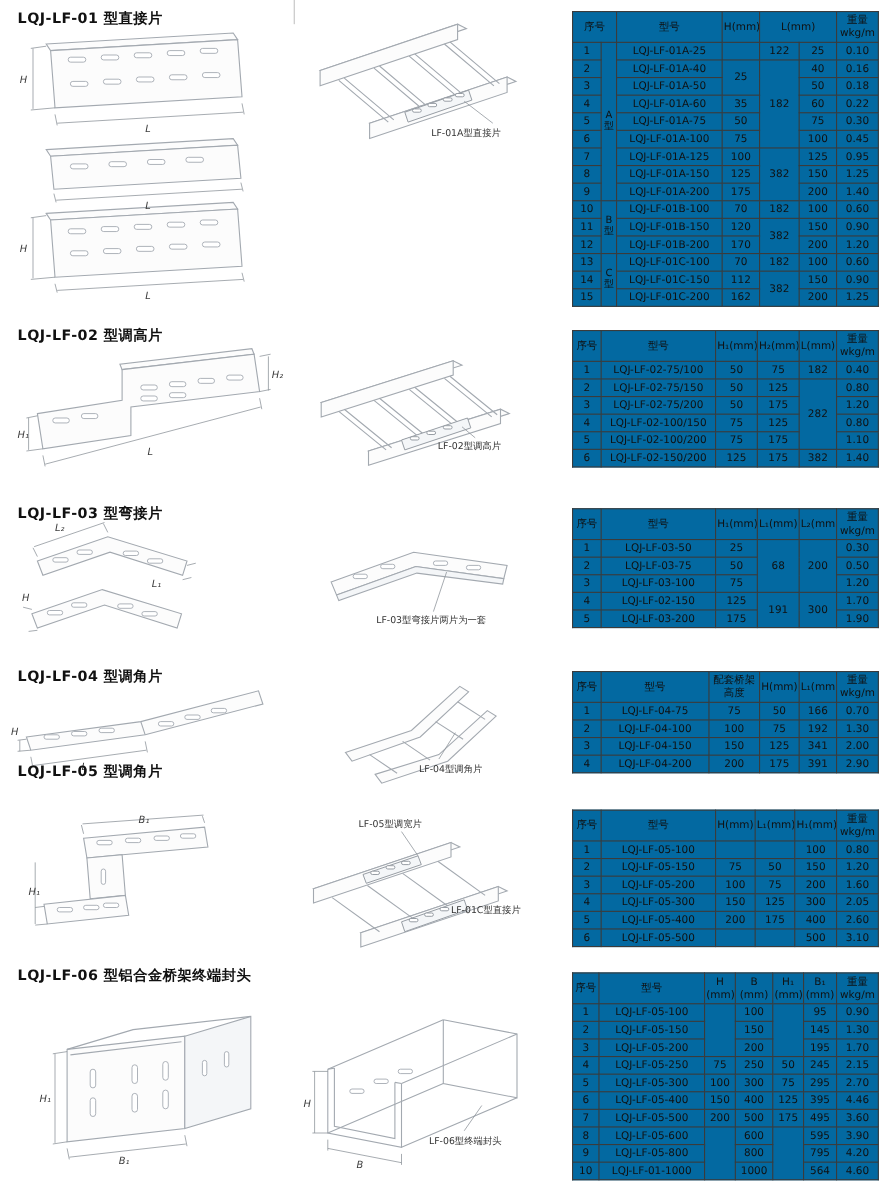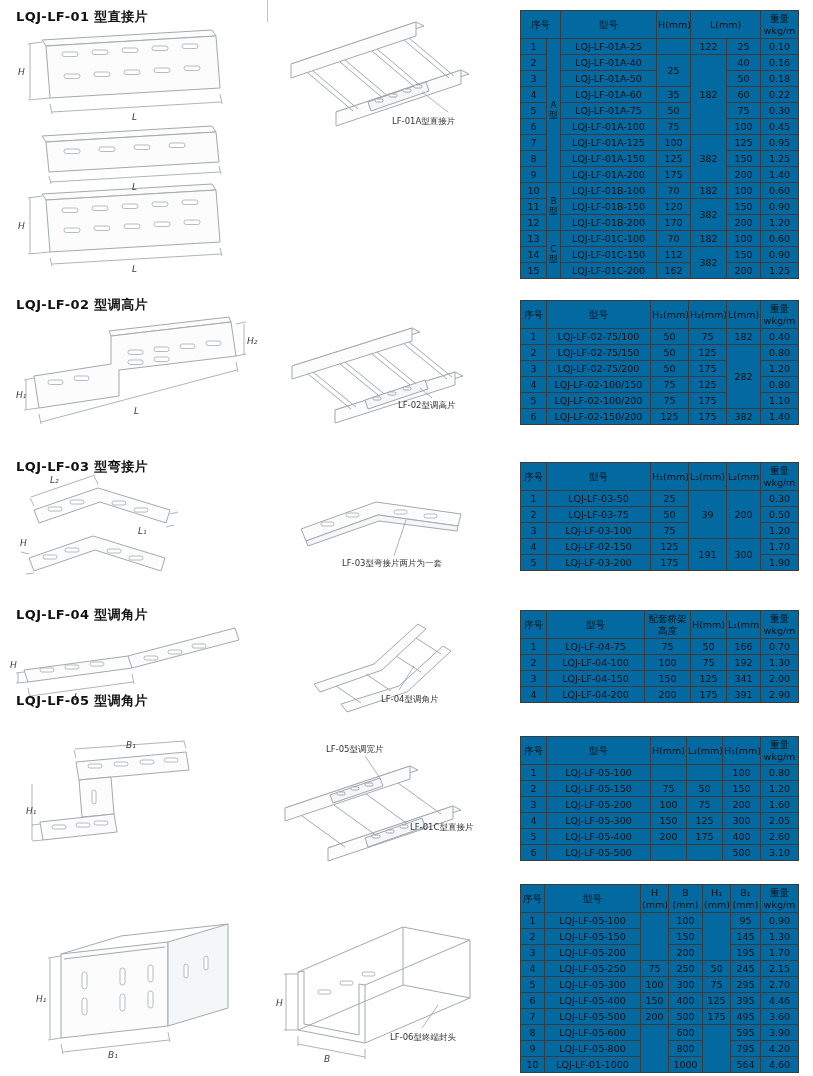--- a/index.html
+++ b/index.html
@@ -423,21 +423,21 @@
             <th>L₂(mm)</th>
             <th>重量
 wkg/m</th>
           </tr>
         </thead>
         <tbody>
           <tr>
             <td>1</td>
             <td>LQJ-LF-03-50</td>
             <td>25</td>
-            <td rowspan="3">39</td>
+            <td rowspan="3">68</td>
             <td rowspan="3">200</td>
             <td>0.30</td>
           </tr>
           <tr>
             <td>2</td>
             <td>LQJ-LF-03-75</td>
             <td>50</td>
             <td>0.50</td>
           </tr>
           <tr>
@@ -676,20 +676,21 @@
             <td>LQJ-LF-05-500</td>
             <td></td>
             <td></td>
             <td>500</td>
             <td>3.10</td>
           </tr>
         </tbody>
       </table>
     </div>
 
+  <div class="sec-title" style="left:16px;top:878px">LQJ-LF-06 型铝合金桥架终端封头</div>
 
   <svg class="draw" style="left:16px;top:896px" width="250" height="172" viewBox="0 0 250 172">
     <g stroke="#a3a9b0" fill="#fcfcfc" stroke-width="1">
       <path d="M45,58 L152,46 L152,130 L45,142 Z"></path>
       <path d="M152,46 L212,28 L212,112 L152,130 Z" fill="#f4f6f8"></path>
       <path d="M45,58 L105,40 L212,28" fill="none"></path>
       <path d="M48,63 L149,51" fill="none"></path>
     </g>
     <g stroke="#a3a9b0" fill="#ffffff" stroke-width="0.8">
       <rect x="66" y="76" width="5" height="17" rx="2.5"></rect>

